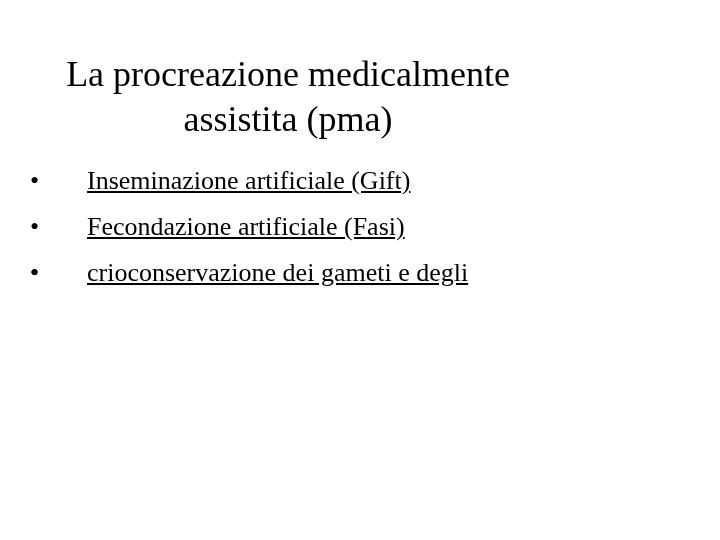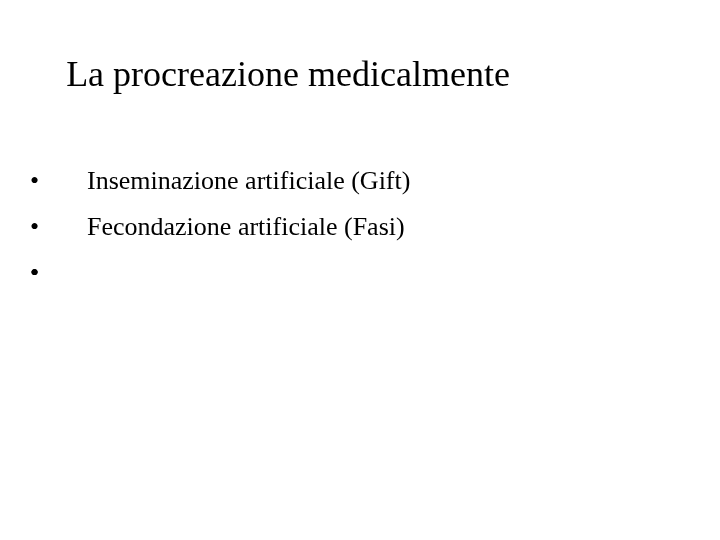--- a/index.html
+++ b/index.html
@@ -4,37 +4,39 @@
 <style>
   html, body { margin:0; padding:0; }
   body { width:720px; height:540px; background:#ffffff; overflow:hidden; position:relative;
          font-family:"Liberation Serif", "DejaVu Serif", serif; color:#000; }
   .title { position:absolute; left:0; top:52px; width:576px; text-align:center;
            font-size:36px; line-height:45px; }
   .title div { white-space:nowrap; }
   .bullets { position:absolute; left:30px; top:163px; width:680px; margin:0; padding:0; list-style:none; }
   .bullets li { position:relative; padding-left:57px; font-size:26px; line-height:35px; margin-bottom:11px; }
   .bullets li .dot { position:absolute; left:0; top:0; }
-  .bullets li .line { display:block; white-space:nowrap; }
+  .bullets li .line { display:block; white-space:nowrap;text-decoration:underline; }
 </style>
 </head>
 <body>
 
 <div class="title">
   <div>La procreazione medicalmente</div>
+  <div>assistita (pma)</div>
 </div>
 
 <ul class="bullets">
   <li>
     <span class="dot">•</span>
     <span class="line">Inseminazione artificiale (Gift)</span>
   </li>
   <li>
     <span class="dot">•</span>
     <span class="line">Fecondazione artificiale (Fasi)</span>
   </li>
   <li>
     <span class="dot">•</span>
   </li>
   <li>
     <span class="dot">•</span>
+    <span class="line">crioconservazione dei gameti e degli</span>
   </li>
 </ul>
 
 </body></html>

